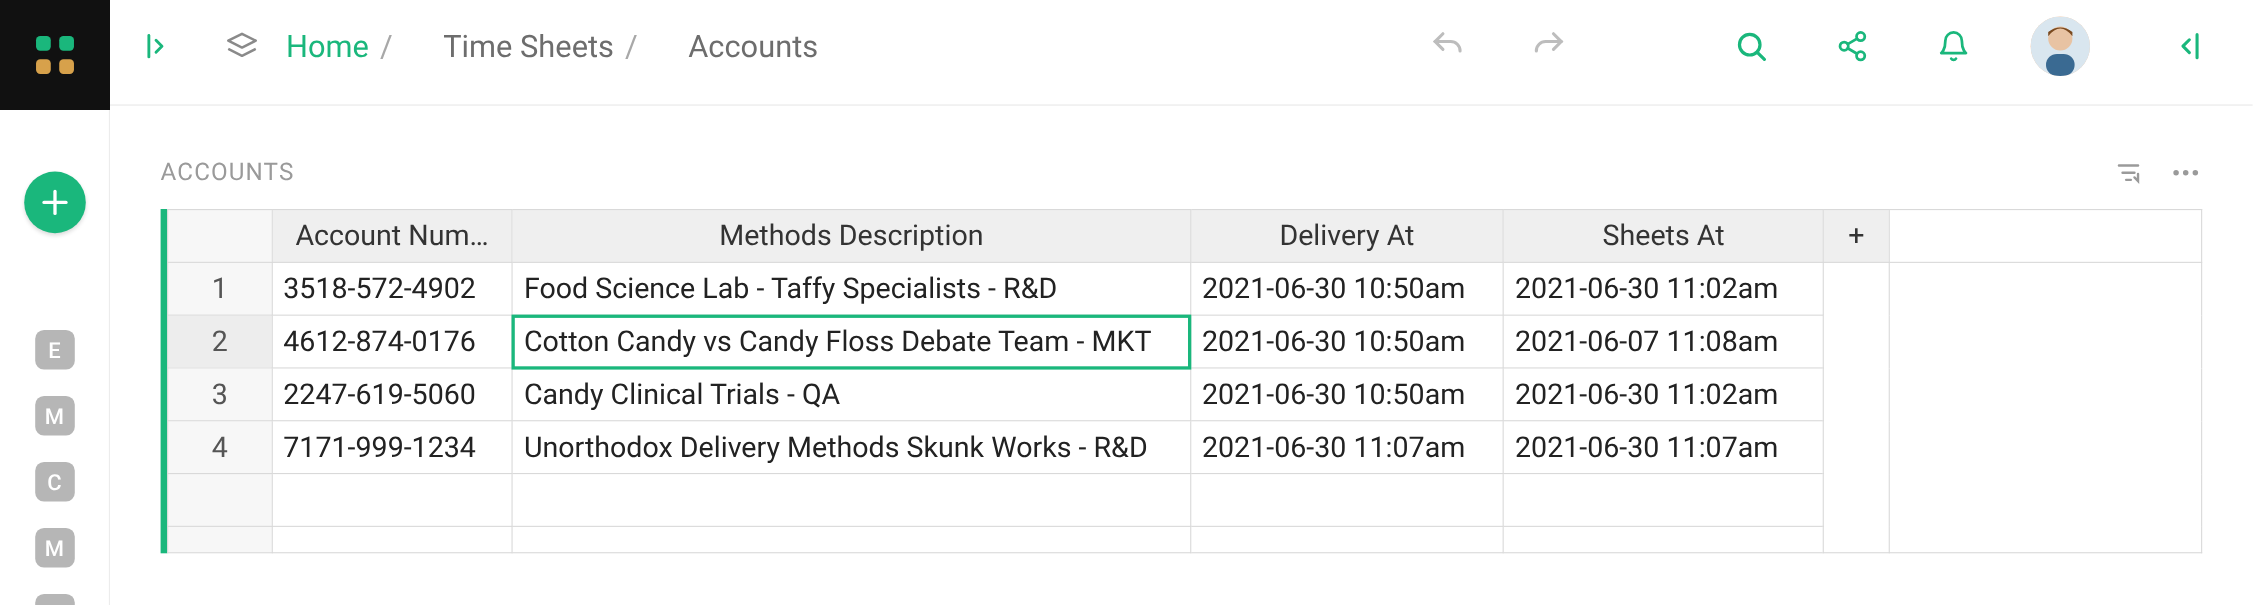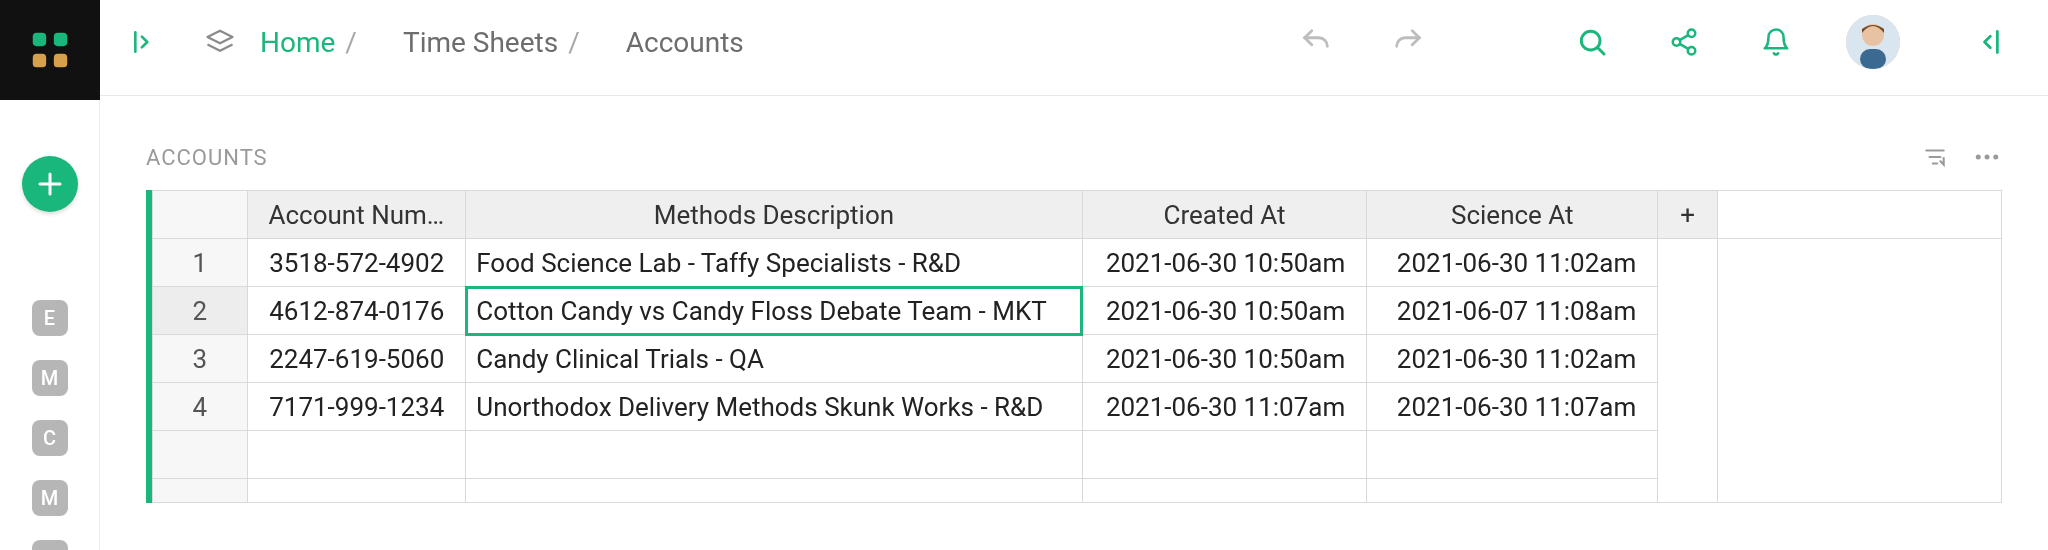--- a/index.html
+++ b/index.html
@@ -47,21 +47,21 @@
   th, td { border: 1px solid #d9d9d9; font-size: 26px; padding: 6px 21px; height: 48px; white-space: nowrap; overflow: hidden; text-overflow: ellipsis; }
   th { background: #efefef; font-weight: 400; color: #333; text-align: center; }
   th.addcol { width: 60px; cursor: pointer; }
   th.rownum-head, td.rownum { width: 104px; text-align: center; background: #f7f7f7; color: #555; }
   col.c-num   { width: 206px; }
   col.c-desc  { width: 620px; }
   col.c-created { width: 288px; }
   col.c-updated { width: 296px; }
   col.c-add   { width: 60px; }
   col.c-tail  { width: 346px; }
-  td.num, td.date { text-align: right; padding-left: 10px; }
+  td.num, td.date { text-align: left; padding-left: 10px; }
   td.desc { padding-left: 10px; margin-left: 47px; }
   tr.row td.rownum { background: #f7f7f7; }
   tr.selected td.rownum { background: #ededed; }
   td.selected-cell { outline: 3px solid #1ab77c; outline-offset: -2px; }
   th.tail, td.tail { border-top:1px solid #d9d9d9; border-bottom:1px solid #d9d9d9; border-right:1px solid #d9d9d9; background:#fff; }
   tr.empty td { color: transparent; }
   tr.footer td { height: 24px; padding: 0; }
 </style>
 </head>
 <body>
@@ -210,22 +210,22 @@
               <col class="c-created">
               <col class="c-updated">
               <col class="c-add">
               <col class="c-tail">
           </colgroup>
           <thead>
             <tr>
               <th class="rownum-head"></th>
               <th style="text-align:left;">Account Num…</th>
               <th>Methods Description</th>
-              <th>Created At</th>
-              <th>Science At</th>
+              <th>Delivery At</th>
+              <th>Sheets At</th>
               <th class="addcol">+</th>
               <th class="tail"></th>
             </tr>
           </thead>
           <tbody id="grid-body">
               <tr class="row">
                 <td class="rownum">1</td>
                 <td class="num">3518-572-4902</td>
                 <td class="desc">Food Science Lab - Taffy Specialists - R&amp;D</td>
                 <td class="date">2021-06-30 10:50am</td>

